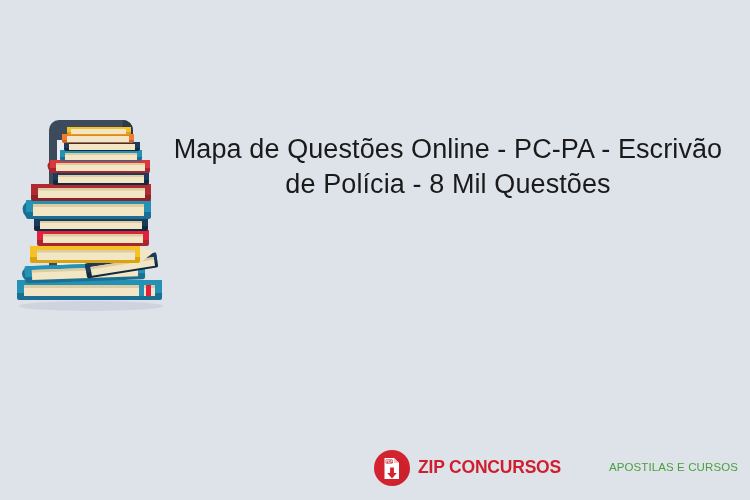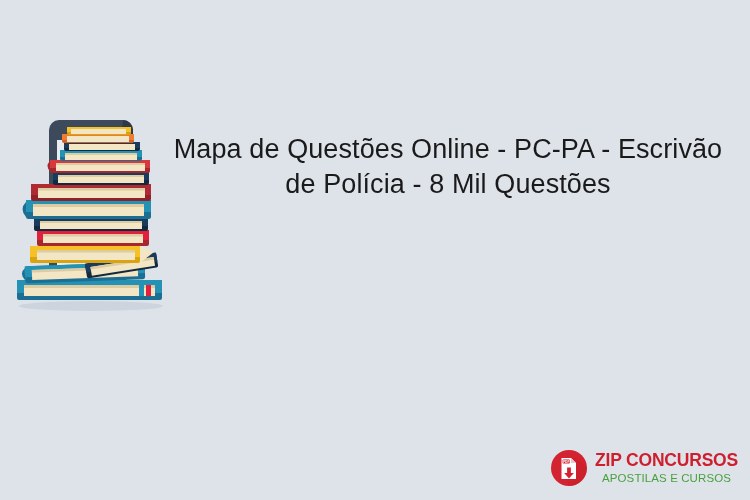--- a/index.html
+++ b/index.html
@@ -61,41 +61,41 @@
     height: 44px;
   }
   .logo-mark {
     width: 38px;
     height: 38px;
     flex: 0 0 38px;
   }
   .logo-mark svg { display: block; width: 38px; height: 38px; }
   .logo-words {
     display: flex;
-    flex-direction: column;
     justify-content: center;
     line-height: 1;
   }
   .logo-primary {
     font-family: "Liberation Sans", sans-serif;
     font-size: 17.5px;
     font-weight: bold;
     color: #cf1f2e;
     letter-spacing: -0.2px;
     white-space: nowrap;
   }
   .logo-secondary {
     font-family: "Liberation Sans", sans-serif;
     font-size: 11.5px;
     font-weight: normal;
     color: #49a03f;
     letter-spacing: 0.1px;
     margin-top: 3px;
     white-space: nowrap;
     text-align: center;
+    margin-left: 48px;
   }
 </style>
 </head>
 <body>
 
 <div class="banner">
 
   <div class="illustration">
     <svg viewBox="0 0 158 195" xmlns="http://www.w3.org/2000/svg" role="img">
 

